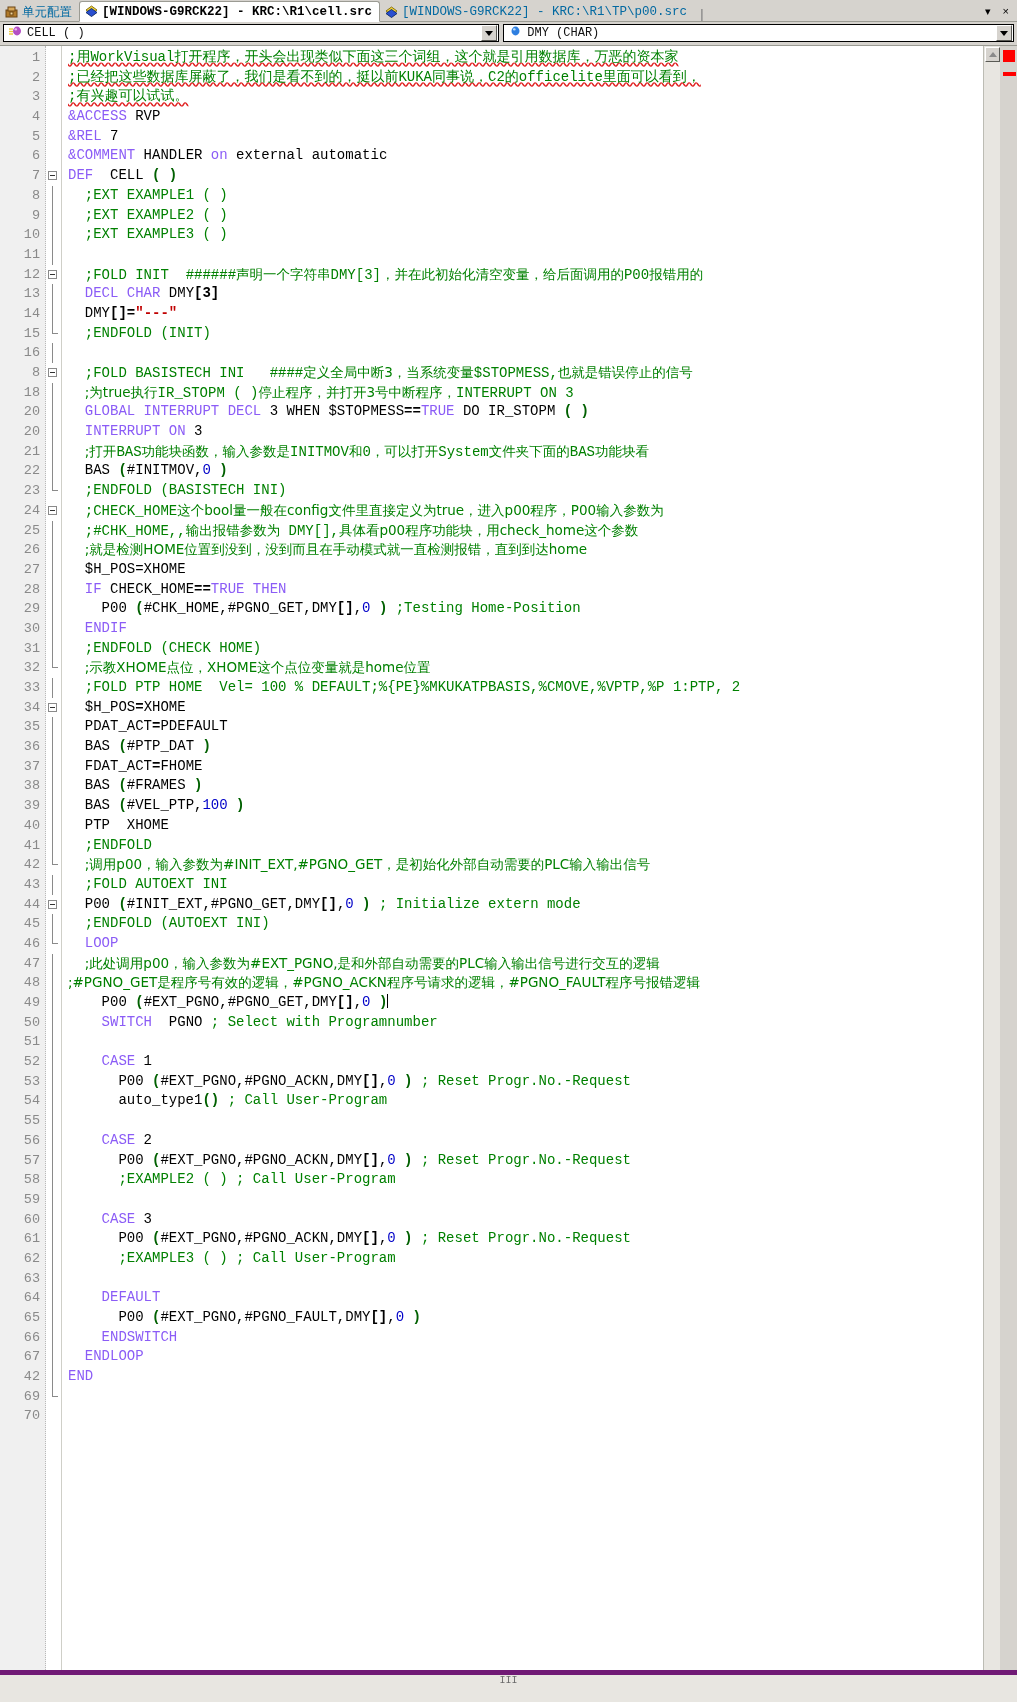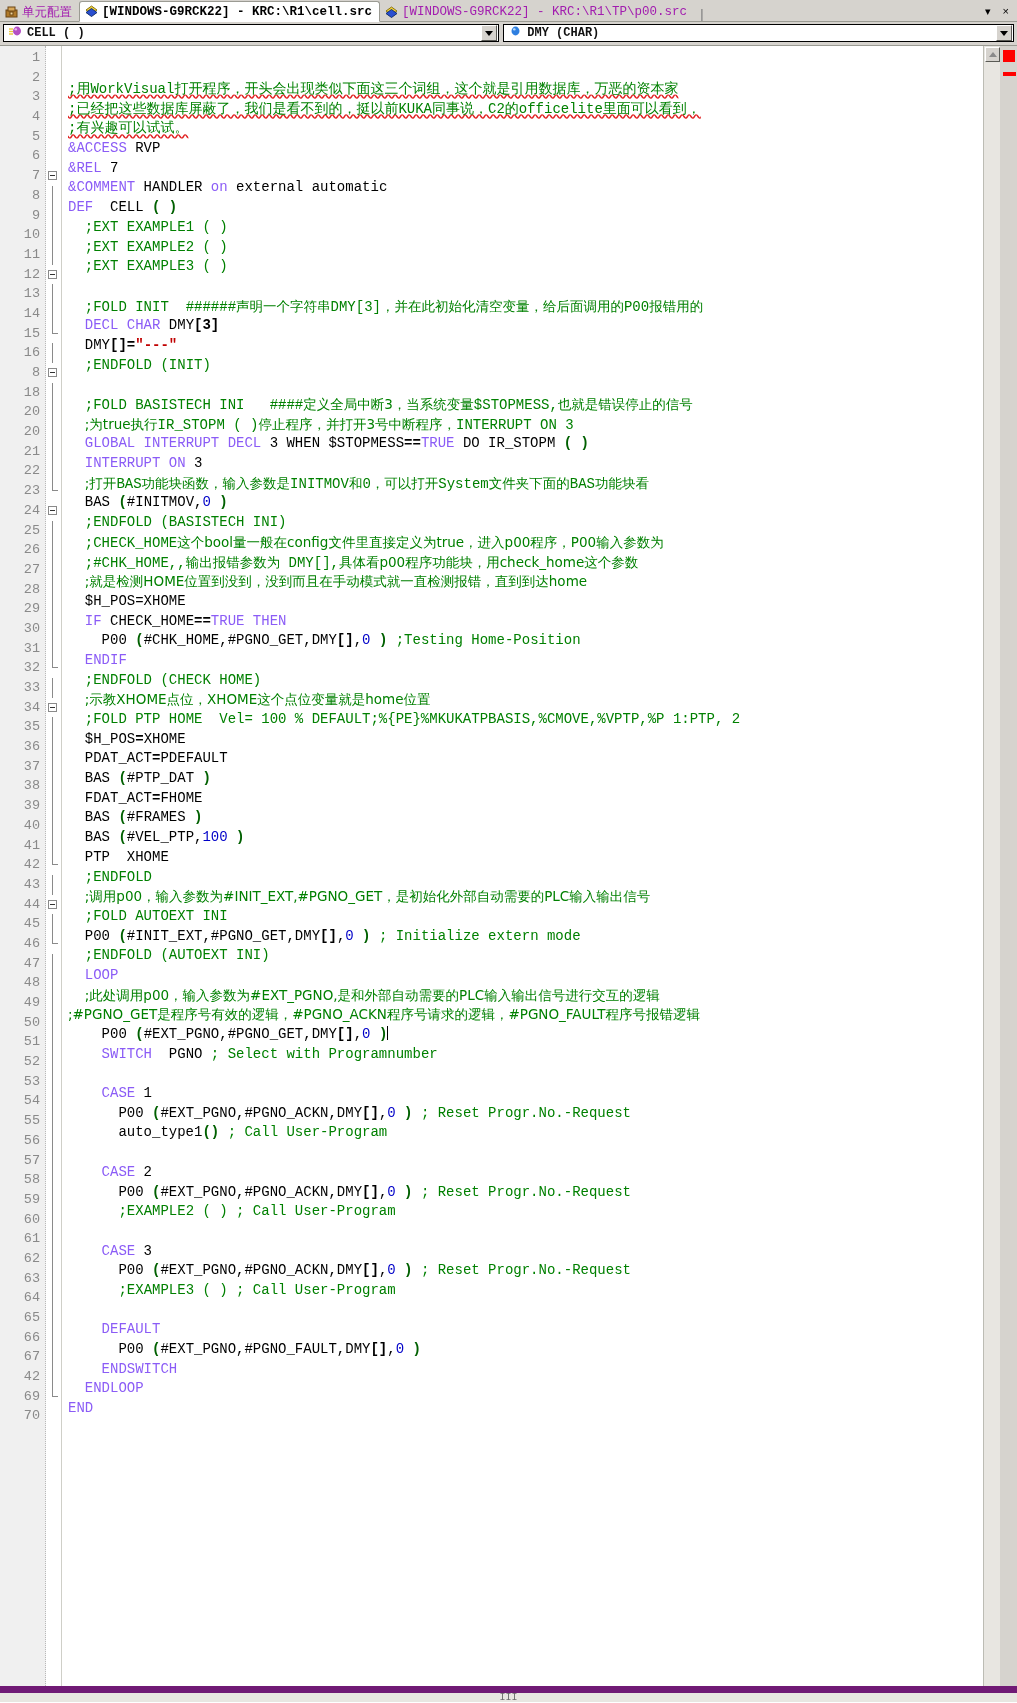--- a/index.html
+++ b/index.html
@@ -27,21 +27,21 @@
     padding:0 7px 0 5px;
     font-family:"Liberation Mono", monospace;
     font-size:12.5px;
     color:#000;
     white-space:nowrap;
     box-sizing:border-box;
     position:relative;
     top:1px;
   }
   .tab.inactive{
-    color:#a21caf;
+    color:#0369a1;
   }
   .tab.active{
     background:#ffffff;
     border:1px solid #9b9b93;
     border-bottom:1px solid #ffffff;
     border-radius:3px 3px 0 0;
     font-weight:bold;
     height:21px;
     z-index:3;
     margin-top:28px;
@@ -83,21 +83,20 @@
   }
   .combo .cval{
     flex:1 1 auto;
     display:flex;align-items:center;gap:5px;
     padding-left:5px;
     font-family:"Liberation Mono", monospace;
     font-size:12px;
     color:#111;
     white-space:nowrap;
     overflow:hidden;
-    font-weight:bold;
   }
   .combo .carrow{
     width:16px;height:16px;
     flex:0 0 16px;
     background:#d6d3ce;
     border:1px solid #fff;
     border-right-color:#5a5a55;border-bottom-color:#5a5a55;
     box-sizing:border-box;
     display:flex;align-items:center;justify-content:center;
     margin:0 1px;
@@ -158,21 +157,20 @@
   .fend{
     position:absolute;left:6px;top:9px;width:6px;height:1px;background:#8a8a8a;
   }
   .fend-v{position:absolute;left:6px;top:0;width:1px;height:10px;background:#8a8a8a;}
   .code{
     flex:1 1 auto;
     position:relative;
     padding-top:2px;
     overflow:hidden;
     min-width:0;
-    margin-top:32px;
   }
   .cl{
     height:19.7px;line-height:19.7px;
     white-space:pre;
     font-family:"Liberation Mono", monospace;
     font-size:14px;
     color:#000;
     padding-left:6px;
     box-sizing:border-box;
   }
@@ -210,25 +208,25 @@
     background:#d6d3ce;
     position:relative;
     box-sizing:border-box;
   }
   .mk{position:absolute;left:3px;background:#ff0000;}
   .mk.sq{top:4px;width:12px;height:12px;}
   .mk.bar{top:26px;width:13px;height:4px;}
   
   .hscroll{
     position:absolute;left:0;bottom:0;
-    width:1017px;height:16px;
+    width:1017px;height:32px;
     background:#e8e6e1;
-    border-top:7px solid #701a75;
-    box-sizing:border-box;
-    display:flex;align-items:center;justify-content:center;
+    border-top:5px solid #701a75;
+    box-sizing:border-box;
+    display:flex;align-items:flex-start;justify-content:center;
     font-family:"Liberation Mono", monospace;
     font-size:10px;color:#6b6b6b;
   }
 </style>
 </head>
 <body>
 
 <div class="tabbar">
 
   <div class="tab inactive">

